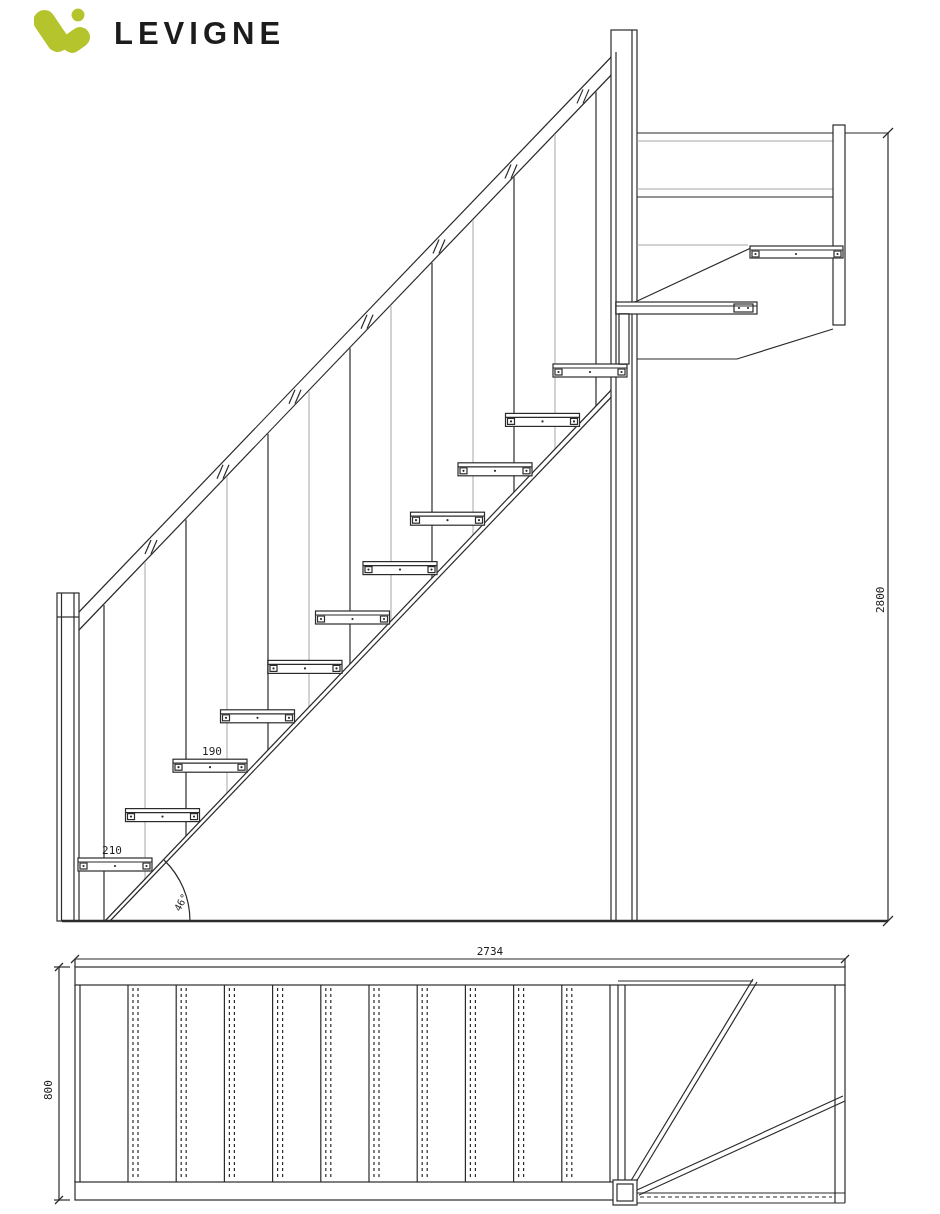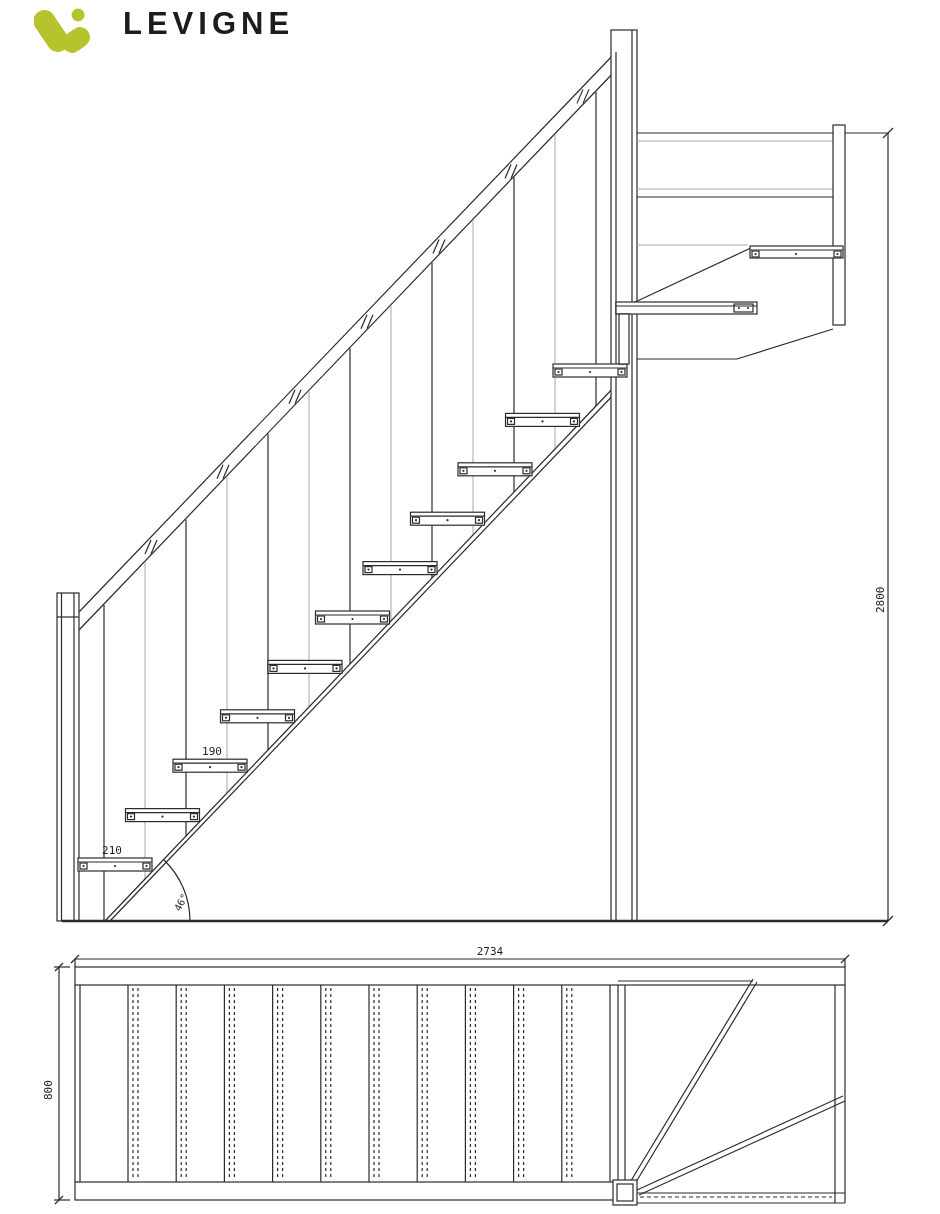--- a/index.html
+++ b/index.html
@@ -4,21 +4,21 @@
 <style>
   :root{
     --logo-green:#b5c32d;
     --logo-text:#1c1c1c;
     --line-dark:#2b2b2b;
     --line-light:#a6a6a6;
   }
   html,body{margin:0;padding:0;background:#fff;}
   .page{position:relative;width:940px;height:1214px;background:#ffffff;overflow:hidden;
         font-family:"Liberation Sans",sans-serif;}
-  header{position:absolute;left:34px;top:6px;display:flex;gap:25px;}
+  header{position:absolute;left:34px;top:6px;display:flex;align-items:center;gap:16px;}
   .logo-icon{width:64px;height:56px;display:block;}
   .logo-icon .blob{fill:var(--logo-green);}
   .logo-text{font-family:"Liberation Sans",sans-serif;font-weight:700;font-size:31px;
              letter-spacing:5px;color:var(--logo-text);}
   #drawing{position:absolute;left:0;top:0;width:940px;height:1214px;}
   #drawing line,#drawing path,#drawing rect,#drawing polyline{
     stroke:var(--line-dark);fill:none;stroke-width:1.2;}
   #drawing .lt{stroke:var(--line-light);stroke-width:1;}
   #drawing .w{fill:#ffffff;}
   #drawing .thick{stroke-width:2.5;}

